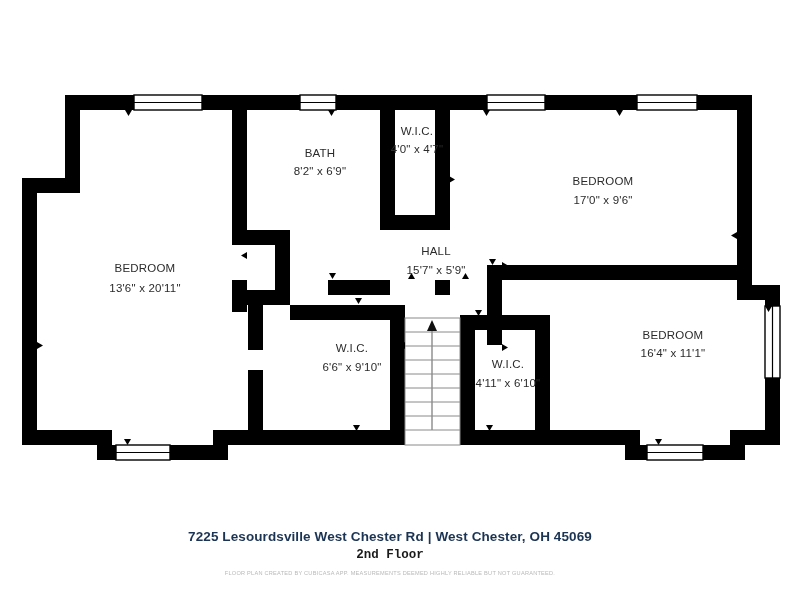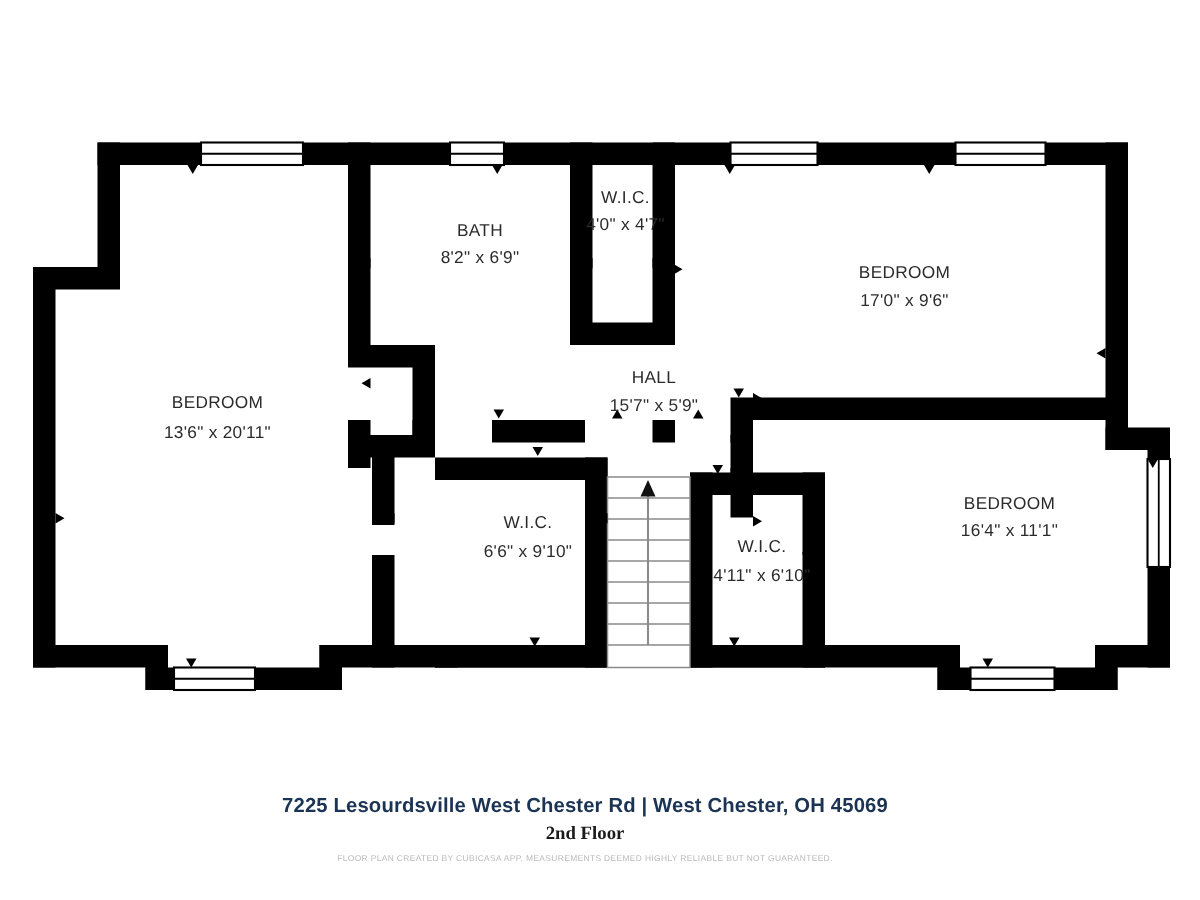--- a/index.html
+++ b/index.html
@@ -53,21 +53,21 @@
   }
   .caption-address {
     font-family: "Liberation Sans", sans-serif;
     font-size: 13.5px;
     font-weight: bold;
     color: #1c3454;
     letter-spacing: 0.1px;
     line-height: 18px;
   }
   .caption-floor {
-    font-family: Liberation Serif, serif;
+    font-family: Liberation Mono, monospace;
     font-size: 12.5px;
     font-weight: bold;
     color: #1a1a1a;
     line-height: 17px;
     margin-top: 1px;
   }
   .caption-disclaimer {
     font-family: "Liberation Sans", sans-serif;
     font-size: 5.6px;
     color: #b9b9b9;

